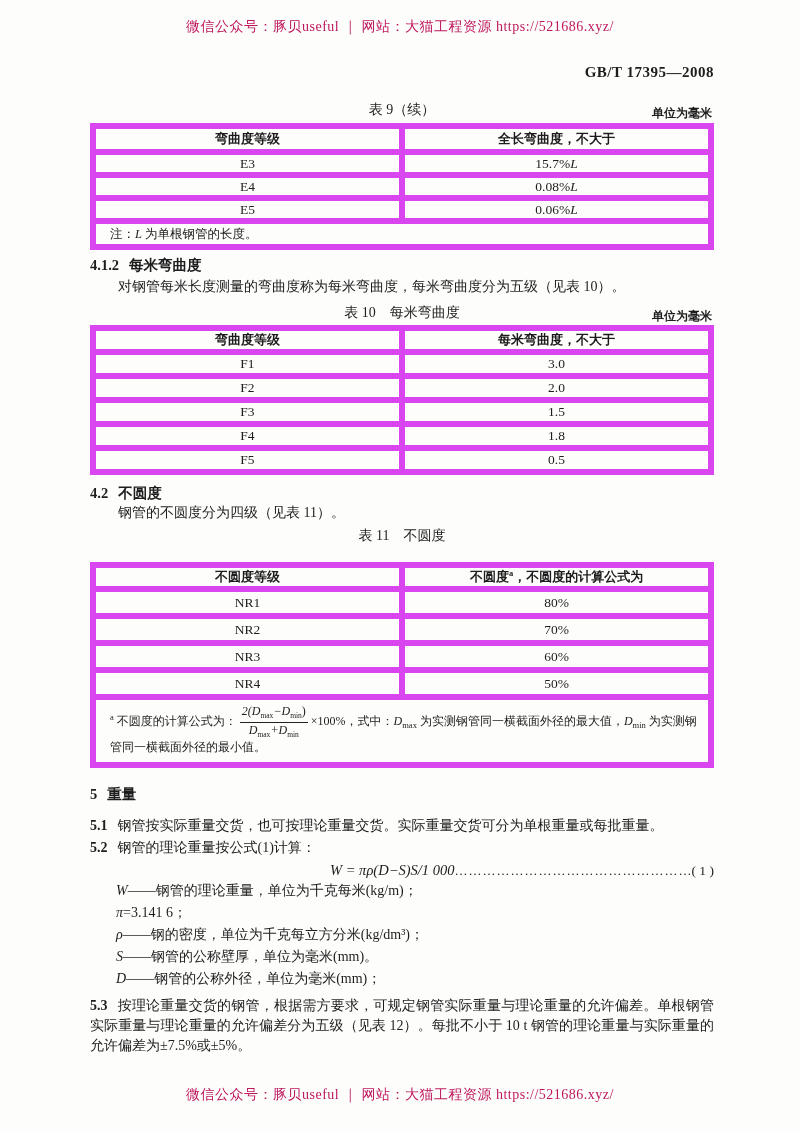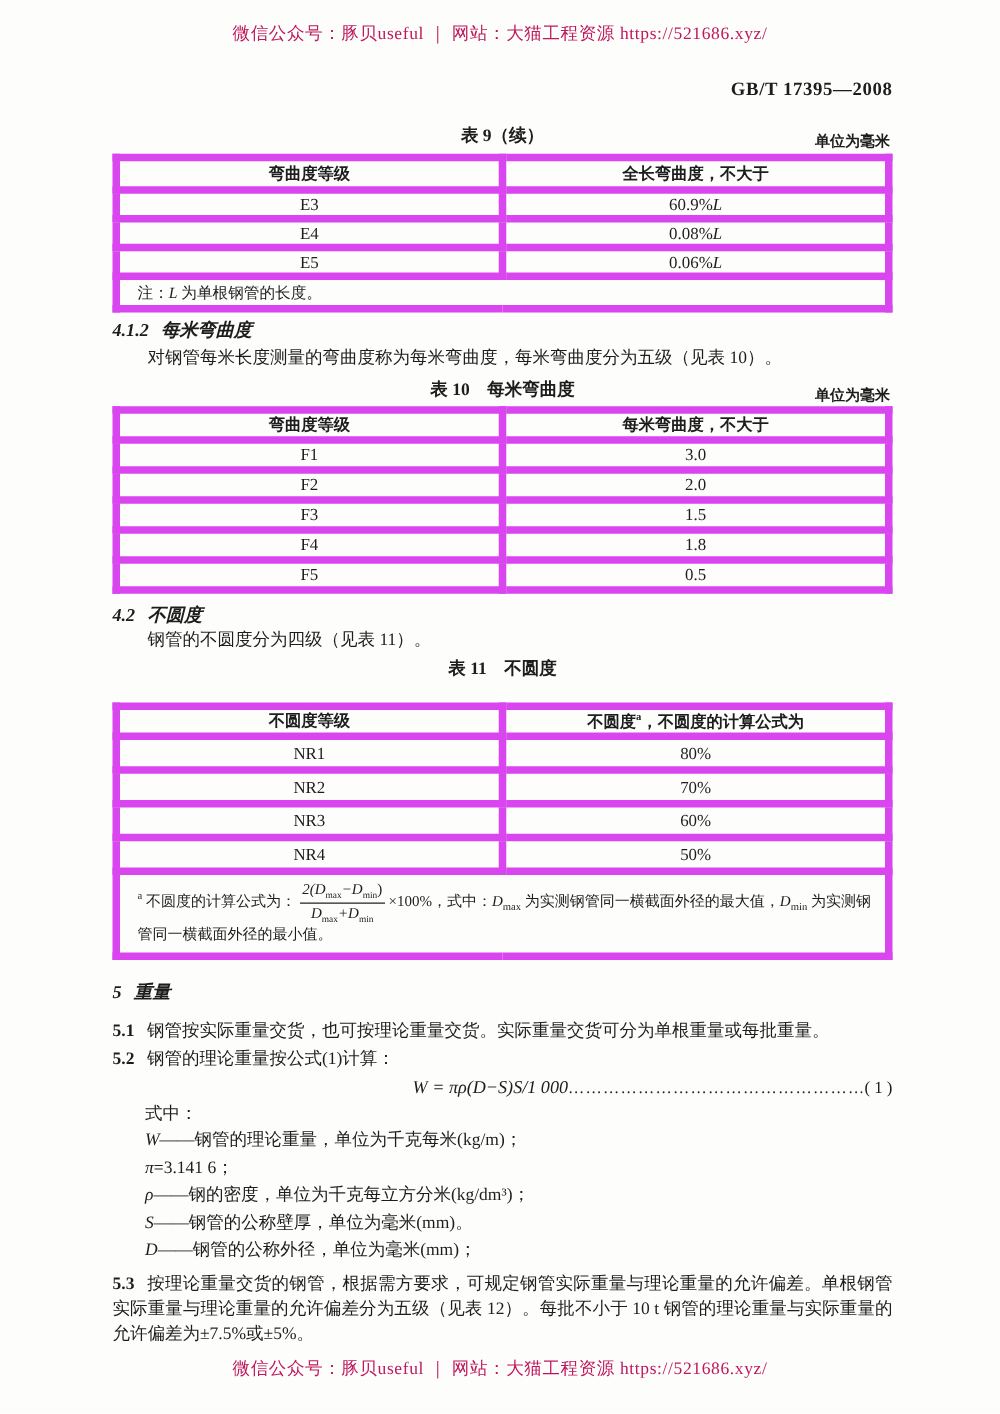--- a/index.html
+++ b/index.html
@@ -28,21 +28,21 @@
     margin-top:64px; height:18px;
     text-align:right;
     font-weight:bold; font-size:15px;
     letter-spacing:0.5px;
   }
   .caption-row {
     position:relative; height:20px; line-height:20px;
   }
   .caption-row .caption {
     display:block; text-align:center;
-    font-weight:bold; font-size:14px;
+    font-weight:normal; font-size:14px;
   }
   .caption-row .unit {
     position:absolute; right:2px; top:3px;
     font-weight:bold; font-size:12px;
   }
   table {
     width:100%; border-collapse:collapse; table-layout:fixed;
   }
   table, th, td { border:6px solid #d946ef; }
   table { border-width:2px; }
@@ -76,21 +76,21 @@
   sub, sup { font-size:8.5px; }
   .frac {
     display:inline-block; vertical-align:middle;
     text-align:center; margin:0 3px; line-height:1.05;
   }
   .frac .num { display:block; border-bottom:1px solid #222; padding:0 2px 1px; }
   .frac .den { display:block; padding-top:1px;text-align:center; }
   .frac sub { font-size:7.5px; }
   .heading {
     margin-top:5px; height:20px; line-height:20px;
-    font-weight:bold; font-size:14.5px;font-style:italic;
+    font-weight:bold; font-size:14.5px;
   }
   .heading .h-num { margin-right:10px; }
   .para {
     font-size:14px; line-height:20px;
   }
   .para.indent { text-indent:28px; }
   .p412 { margin-top:2px; }
   .h42 { margin-top:8px; }
   .p42 { margin-top:0px; }
   .h5 { margin-top:16px; }
@@ -131,21 +131,21 @@
     </div>
 
     <table class="t9">
       <tbody>
           <tr>
         <th style="width:50%">弯曲度等级</th>
         <th>全长弯曲度，不大于</th>
       </tr>
       <tr>
         <td class="data">E3</td>
-        <td class="data"><span>60.9%</span><span class="var">L</span></td>
+        <td class="data"><span>15.7%</span><span class="var">L</span></td>
       </tr>
       <tr>
         <td class="data">E4</td>
         <td class="data"><span>0.08%</span><span class="var">L</span></td>
       </tr>
       <tr>
         <td class="data">E5</td>
         <td class="data"><span>0.06%</span><span class="var">L</span></td>
       </tr>
       <tr>
@@ -247,21 +247,20 @@
       <span class="num-clause">5.2</span><span>钢管的理论重量按公式(1)计算：</span>
     </div>
 
     <div class="formula-row">
       <span class="spacer"></span>
       <span class="expr">W = πρ(D−S)S/1 000</span>
       <span class="dots">……………………………………………………</span>
       <span class="eq-label">( 1 )</span>
     </div>
 
-    <div class="shizhong">式中：</div>
 
     <div class="var-list">
       <div class="var-line"><span class="var">W</span><span>——钢管的理论重量，单位为千克每米(kg/m)；</span></div>
       <div class="var-line"><span class="var">π</span><span>=3.141 6；</span></div>
       <div class="var-line"><span class="var">ρ</span><span>——钢的密度，单位为千克每立方分米(kg/dm³)；</span></div>
       <div class="var-line"><span class="var">S</span><span>——钢管的公称壁厚，单位为毫米(mm)。</span></div>
       <div class="var-line"><span class="var">D</span><span>——钢管的公称外径，单位为毫米(mm)；</span></div>
     </div>
 
     <div class="para p53">

